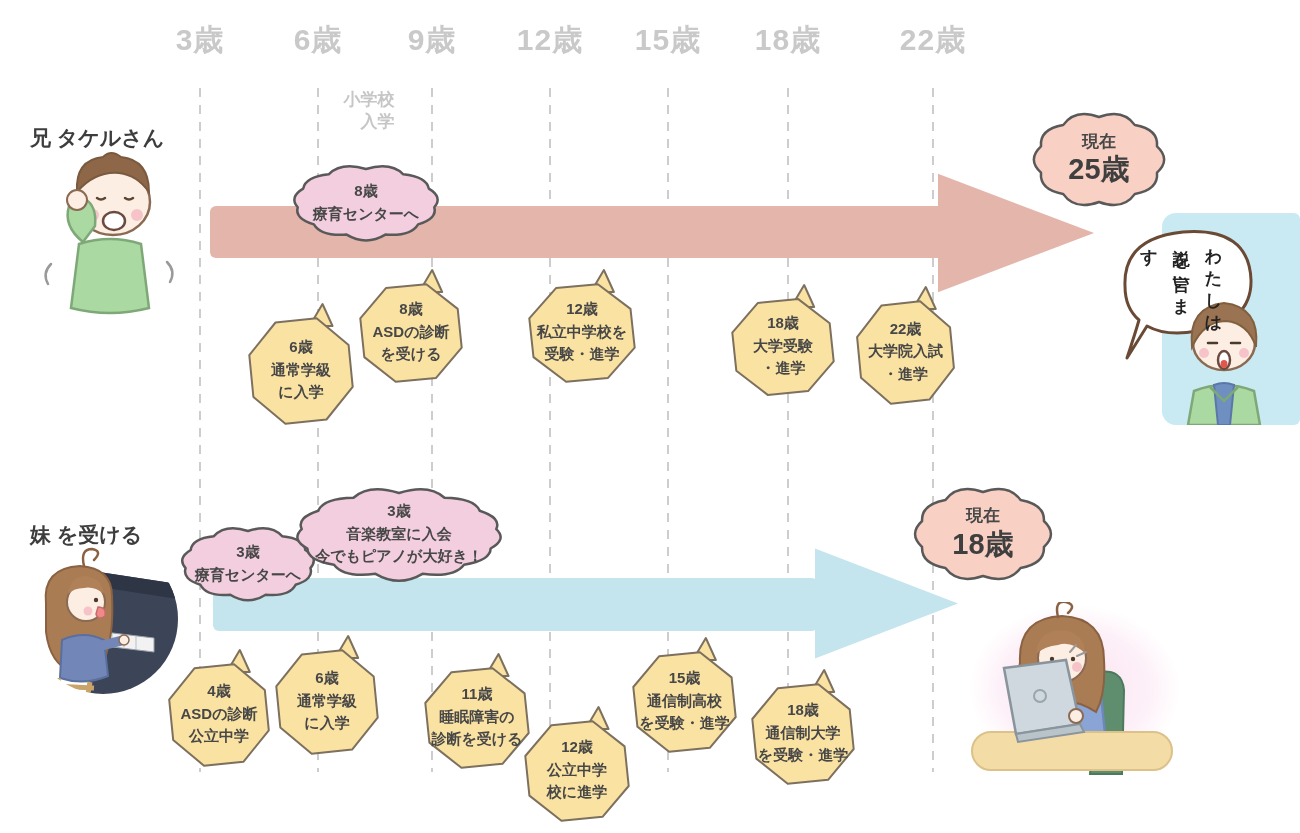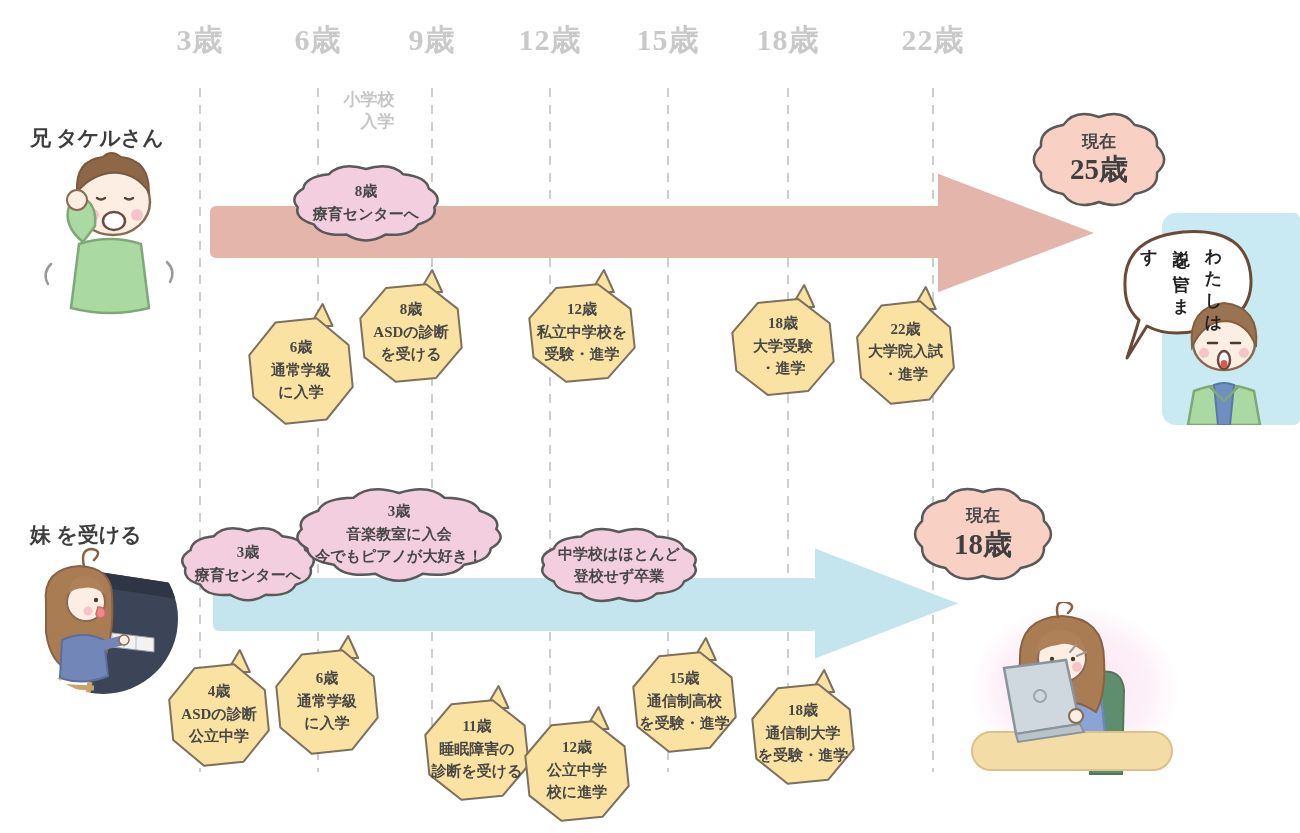--- a/index.html
+++ b/index.html
@@ -1,17 +1,17 @@
 <!DOCTYPE html>
 <html><head>
 <meta charset="utf-8">
 <style>
   html,body{margin:0;padding:0;background:#fff;}
   #canvas{position:relative;width:1300px;height:833px;background:#ffffff;overflow:hidden;
-    font-family:Liberation Serif, serif;}
+    font-family:Liberation Sans, sans-serif;}
   .age-label{position:absolute;top:20px;transform:translateX(-50%);font-size:30px;font-weight:700;
     color:#c9c9c9;letter-spacing:1px;white-space:nowrap;}
   .vline{position:absolute;top:88px;height:684px;width:2px;
     background:repeating-linear-gradient(to bottom,#cdcdcd 0 9px,rgba(0,0,0,0) 9px 17px);}
   .school-note{position:absolute;top:89px;transform:translateX(-50%);text-align:right;
     font-size:17px;font-weight:600;color:#c6c6c6;line-height:1.3;white-space:pre-line;}
   .row-label{position:absolute;font-size:21px;font-weight:600;color:#3d3d3d;white-space:nowrap;margin-top:10px;}
   .arrow-body{position:absolute;border-radius:6px;}
   .arrow-head{position:absolute;clip-path:polygon(0 3%,100% 50%,0 97%);}
   .shape{position:absolute;}
@@ -205,27 +205,20 @@
 療育センターへ</div>
   </div>
   <div class="shape" style="left:296px;top:488px;width:206px;height:92px">
       <svg width="206" height="92" viewBox="0 0 206 92">
         <path d="M103.0,5.0 Q132.8,-4.5 148.5,9.7 Q178.6,10.3 183.7,22.7 Q205.6,29.7 200.3,41.1 Q211.2,51.5 194.6,60.5 Q194.6,72.4 168.0,76.7 Q158.0,89.9 126.5,85.8 Q103.0,99.6 79.5,85.8 Q48.0,89.9 38.0,76.7 Q11.4,72.4 11.4,60.5 Q-5.2,51.5 5.7,41.1 Q0.4,29.7 22.3,22.7 Q27.4,10.3 57.5,9.7 Q73.2,-4.5 103.0,5.0 Z" fill="#f2cede" stroke="#595959" stroke-width="2.5" stroke-linejoin="round"></path>
       </svg>
     <div class="shape-text">3歳
 音楽教室に入会
 今でもピアノが大好き！</div>
   </div>
-  <div class="shape" style="left:539px;top:527px;width:160px;height:76px">
-      <svg width="160" height="76" viewBox="0 0 160 76">
-        <path d="M80.0,5.0 Q104.7,-2.5 117.5,9.4 Q141.7,10.9 145.0,21.5 Q161.3,28.4 155.0,38.0 Q161.3,47.6 145.0,54.5 Q141.7,65.1 117.5,66.6 Q104.7,78.5 80.0,71.0 Q55.3,78.5 42.5,66.6 Q18.3,65.1 15.0,54.5 Q-1.3,47.6 5.0,38.0 Q-1.3,28.4 15.0,21.5 Q18.3,10.9 42.5,9.4 Q55.3,-2.5 80.0,5.0 Z" fill="#f2cede" stroke="#595959" stroke-width="2.5" stroke-linejoin="round"></path>
-      </svg>
-    <div class="shape-text">中学校はほとんど
-登校せず卒業</div>
-  </div>
   <div class="shape" style="left:914px;top:487px;width:138px;height:94px">
       <svg width="138" height="94" viewBox="0 0 138 94">
         <path d="M69.0,5.0 Q94.1,-3.6 106.6,13.0 Q131.0,17.5 129.9,34.0 Q144.0,47.0 129.9,60.0 Q131.0,76.5 106.6,81.0 Q94.1,97.6 69.0,89.0 Q43.9,97.6 31.4,81.0 Q7.0,76.5 8.1,60.0 Q-6.0,47.0 8.1,34.0 Q7.0,17.5 31.4,13.0 Q43.9,-3.6 69.0,5.0 Z" fill="#f9d0c4" stroke="#595959" stroke-width="2.5" stroke-linejoin="round"></path>
       </svg>
     <div class="shape-text">
       <div class="current-label">現在</div>
       <div class="current-age">18歳</div>
     </div>
   </div>
 
@@ -240,21 +233,21 @@
   </div>
   <div class="shape octo" style="left:271px;top:634px;width:112px;height:124px">
       <svg width="112" height="124" viewBox="0 0 112 124">
         <path d="M64.16,24 L77.16,2 L87.16,24 Z" fill="#fae2a2" stroke="#7d705e" stroke-width="2" stroke-linejoin="round"></path>
         <path d="M106.7,83.6 L81.1,115.6 L40.7,119.7 L9.3,93.5 L5.3,52.4 L30.9,20.4 L71.3,16.3 L102.7,42.5 Z" fill="#fae2a2" stroke="#7d705e" stroke-width="2" stroke-linejoin="round"></path>
       </svg>
     <div class="shape-text">6歳
 通常学級
 に入学</div>
   </div>
-  <div class="shape octo" style="left:420px;top:684px;width:114px;height:120px">
+  <div class="shape octo" style="left:420px;top:652px;width:114px;height:120px">
       <svg width="114" height="120" viewBox="0 0 114 120">
         <path d="M65.52,24 L78.52,2 L88.52,24 Z" fill="#fae2a2" stroke="#7d705e" stroke-width="2" stroke-linejoin="round"></path>
         <path d="M108.7,81.0 L82.5,111.8 L41.4,115.8 L9.4,90.6 L5.3,51.0 L31.5,20.2 L72.6,16.2 L104.6,41.4 Z" fill="#fae2a2" stroke="#7d705e" stroke-width="2" stroke-linejoin="round"></path>
       </svg>
     <div class="shape-text">11歳
 睡眠障害の
 診断を受ける</div>
   </div>
   <div class="shape octo" style="left:520px;top:705px;width:114px;height:120px">
       <svg width="114" height="120" viewBox="0 0 114 120">

